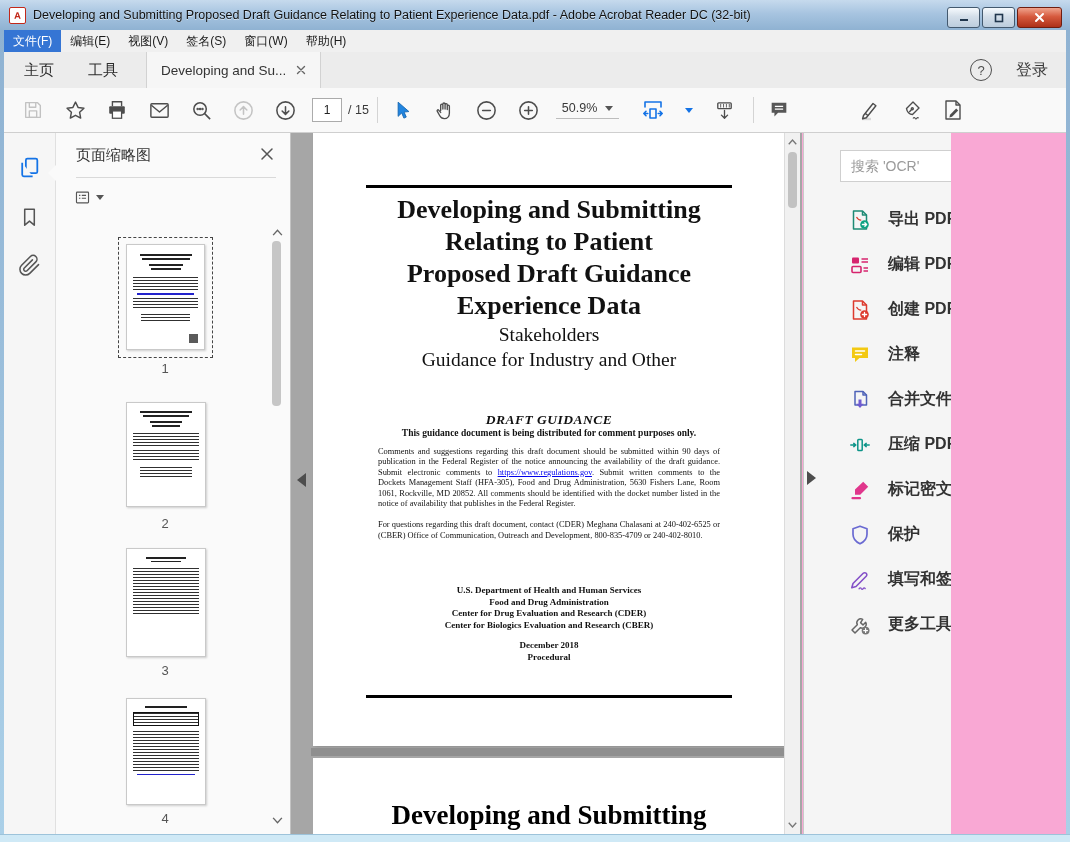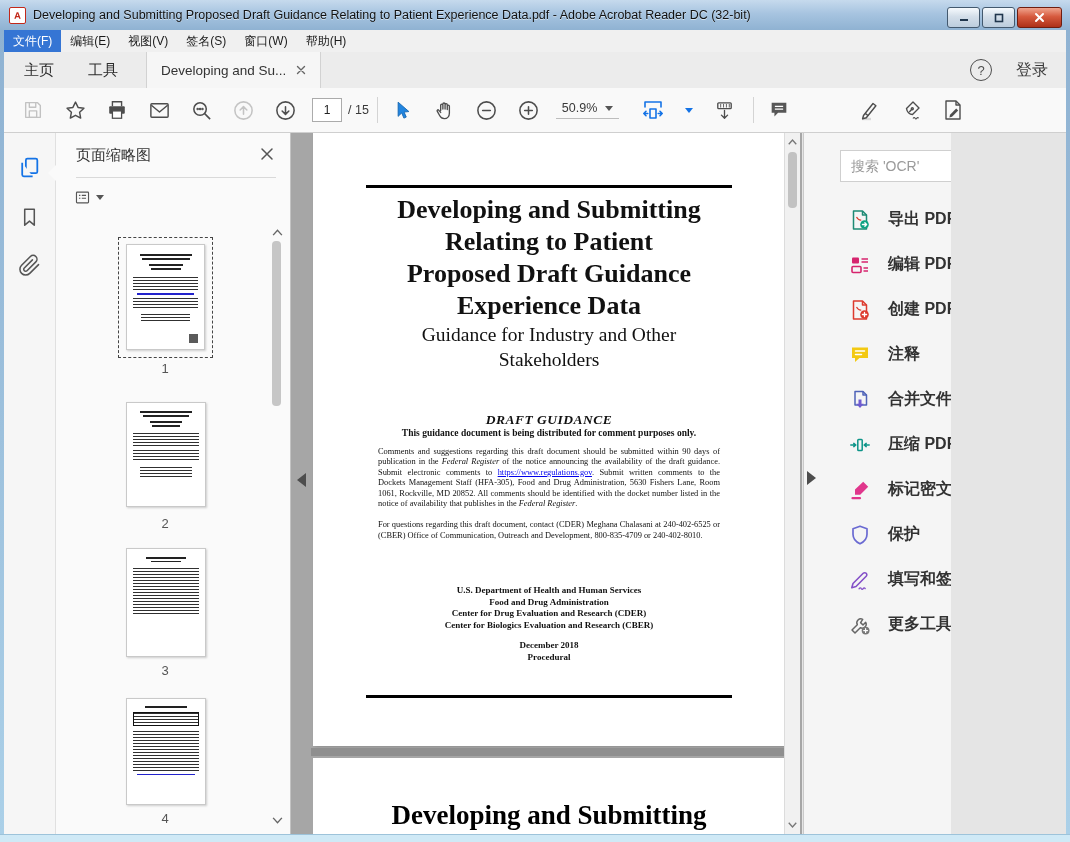--- a/index.html
+++ b/index.html
@@ -1,17 +1,17 @@
 <!DOCTYPE html>
 <html><head>
 <meta charset="utf-8">
 <style>
   html,body{margin:0;padding:0;background:#555;}
   .window{position:relative;width:1070px;height:842px;overflow:hidden;
-    font-family:"Liberation Sans","DejaVu Sans",sans-serif;background:#e5e5e5;}
+    font-family:"Liberation Sans","DejaVu Sans",sans-serif;background:#f9a8d4;}
   
   .titlebar{position:absolute;left:0;top:0;width:1070px;height:30px;
     background:linear-gradient(180deg,#c6daed 0%,#a7c4e0 45%,#8fb2d2 100%);
     border-bottom:1px solid #7495b6;display:flex;align-items:center;}
   .app-icon{width:15px;height:15px;margin:0 7px 0 9px;background:#fff;border:1.5px solid #c2281a;
     border-radius:2px;display:flex;align-items:center;justify-content:center;}
   .title-text{font-size:12.5px;color:#111;white-space:nowrap;overflow:hidden;
     text-shadow:0 1px 0 rgba(255,255,255,.55);}
   .win-controls{position:absolute;right:8px;top:7px;display:flex;gap:2px;}
   .win-btn{width:31px;height:19px;border:1px solid #43596e;border-radius:3px;
@@ -77,21 +77,21 @@
     box-shadow:2px 0 3px rgba(0,0,0,.25);font-family:"Liberation Serif","DejaVu Serif",serif;color:#111;}
   .page-sep{position:absolute;left:20px;top:615px;width:478px;height:8px;background:#8f8f8f;}
   .page2{position:absolute;left:22px;top:625px;width:472px;height:77px;background:#fff;overflow:hidden;
     font-family:"Liberation Serif","DejaVu Serif",serif;}
   .rule{width:366px;height:3px;background:#000;margin:0 auto;}
   .doc-title{font-size:26px;font-weight:bold;line-height:32px;text-align:center;}
   .doc-subtitle{font-size:19.5px;line-height:25px;text-align:center;}
   .draft-head{font-size:13.5px;font-weight:bold;font-style:italic;text-align:center;letter-spacing:.5px;}
   .notice{font-size:9.5px;font-weight:bold;text-align:center;}
   .body-par{width:342px;margin:0 auto;font-size:8.4px;line-height:10.4px;text-align:justify;}
-  .seg-i{font-style:italic;}
+  .seg-i{}
   .doc-link{color:#0000ee;text-decoration:underline;}
   .org-line{font-size:9px;font-weight:bold;text-align:center;line-height:11.5px;}
   .p2-title{font-size:27px;font-weight:bold;text-align:center;margin-top:42px;}
   .dscroll{position:absolute;right:2px;top:0;width:15px;height:702px;background:#f1f1f1;border-left:1px solid #dcdcdc;}
   .dscroll-up{position:absolute;top:2px;left:0;width:15px;height:14px;display:flex;align-items:center;justify-content:center;}
   .dscroll-thumb{position:absolute;top:19px;left:3px;width:9px;height:56px;background:#c2c2c2;border-radius:4px;}
   .dscroll-down{position:absolute;bottom:3px;left:0;width:15px;height:14px;display:flex;align-items:center;justify-content:center;}
   .collapse-left{position:absolute;left:6px;top:340px;width:0;height:0;
     border-top:7px solid transparent;border-bottom:7px solid transparent;border-right:9px solid #4d4d4d;}
   
@@ -382,22 +382,22 @@
 
       <div class="page1">
         <div class="rule" style="margin-top:52px;"></div>
         <div class="doc-title" style="margin-top:6px;">
           <div>Developing and Submitting</div>
           <div>Relating to Patient</div>
           <div>Proposed Draft Guidance</div>
           <div>Experience Data</div>
         </div>
         <div class="doc-subtitle">
+          <div>Stakeholders</div>
           <div>Guidance for Industry and Other</div>
-          <div>Stakeholders</div>
         </div>
         <div class="draft-head" style="margin-top:40px;font-family:Liberation Serif, serif;">DRAFT GUIDANCE</div>
         <div class="notice" style="margin-top:0;">This guidance document is being distributed for comment purposes only.</div>
         <div class="body-par" style="margin-top:9px;"><span>Comments and suggestions regarding this draft document should be submitted within 90 days of publication in the </span><span class="seg-i">Federal Register</span><span> of the notice announcing the availability of the draft guidance. Submit electronic comments to </span><a class="doc-link" href="#">https://www.regulations.gov</a><span>.  Submit written comments to the Dockets Management Staff (HFA-305), Food and Drug Administration, 5630 Fishers Lane, Room 1061, Rockville, MD 20852. All comments should be identified with the docket number listed in the notice of availability that publishes in the </span><span class="seg-i">Federal Register</span><span>.</span></div>
         <div class="body-par" style="margin-top:11px;">For questions regarding this draft document, contact (CDER) Meghana Chalasani at 240-402-6525 or (CBER) Office of Communication, Outreach and Development, 800-835-4709 or 240-402-8010.</div>
         <div style="margin-top:44px;">
           <div class="org-line">U.S. Department of Health and Human Services</div>
           <div class="org-line">Food and Drug Administration</div>
           <div class="org-line">Center for Drug Evaluation and Research (CDER)</div>
           <div class="org-line">Center for Biologics Evaluation and Research (CBER)</div>

